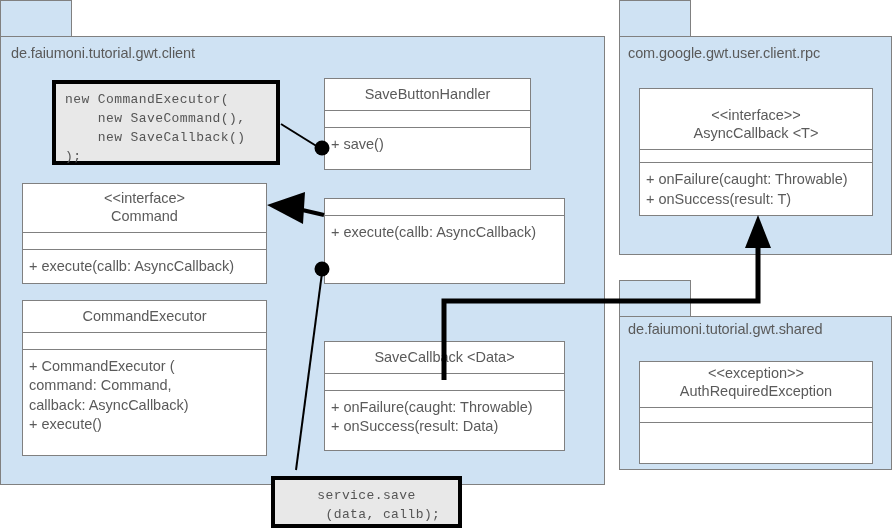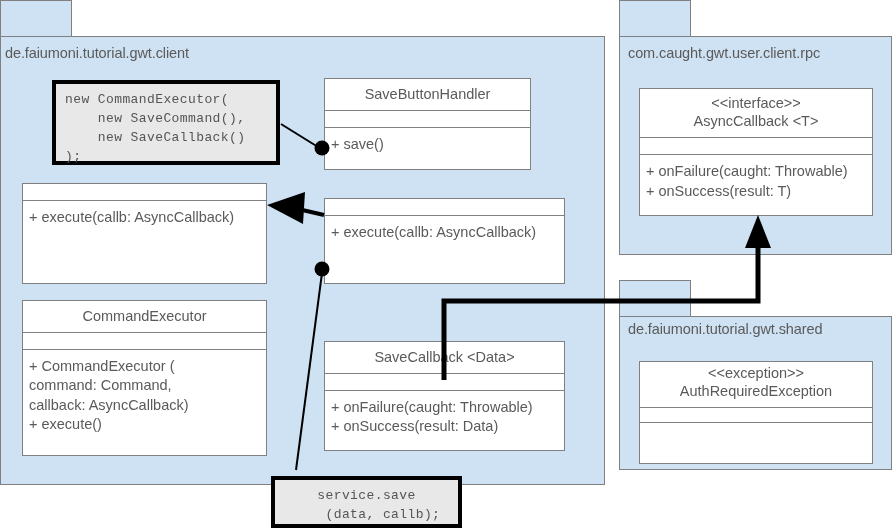--- a/index.html
+++ b/index.html
@@ -111,42 +111,43 @@
   }
 </style>
 </head>
 <body>
 
 <div id="diagram">
 
   <div class="pkg">
     <div class="pkg-tab" style="left:0px; top:0px; width:72px; height:37px;"></div>
     <div class="pkg-body" style="left:0px; top:36px; width:605px; height:449px;"></div>
-    <div class="pkg-title" style="left:5px; top:45px;">de.faiumoni.tutorial.gwt.client</div>
+    <div class="pkg-title" style="left:11px; top:45px;">de.faiumoni.tutorial.gwt.client</div>
   </div>
 
   <div class="pkg">
     <div class="pkg-tab" style="left:619px; top:0px; width:72px; height:37px;"></div>
     <div class="pkg-body" style="left:619px; top:36px; width:273px; height:219px;"></div>
-    <div class="pkg-title" style="left:628px; top:45px;">com.caught.gwt.user.client.rpc</div>
+    <div class="pkg-title" style="left:628px; top:45px;">com.google.gwt.user.client.rpc</div>
   </div>
 
   <div class="pkg">
     <div class="pkg-tab" style="left:619px; top:280px; width:72px; height:37px;"></div>
     <div class="pkg-body" style="left:619px; top:316px; width:273px; height:154px;"></div>
     <div class="pkg-title" style="left:628px; top:321px;">de.faiumoni.tutorial.gwt.shared</div>
   </div>
 
   <div class="cls" style="left:324px; top:78px; width:207px; height:92px;">
     <div class="cls-name">SaveButtonHandler</div>
     <div class="cls-attrs" style="height:17px;"></div>
     <div class="cls-ops">+ save()</div>
   </div>
 
   <div class="cls" style="left:22px; top:183px; width:245px; height:101px;">
+    <div class="cls-name" style="padding-top:5px;"><span>&lt;&lt;interface&gt;</span><br><span>Command</span></div>
     <div class="cls-attrs" style="height:17px;"></div>
     <div class="cls-ops">+ execute(callb: AsyncCallback)</div>
   </div>
 
   <div class="cls" style="left:324px; top:198px; width:241px; height:86px;">
     <div class="cls-attrs" style="height:17px;"></div>
     <div class="cls-ops">+ execute(callb: AsyncCallback)</div>
   </div>
 
   <div class="cls" style="left:22px; top:300px; width:245px; height:156px;">
@@ -159,21 +160,21 @@
   </div>
 
   <div class="cls" style="left:324px; top:341px; width:241px; height:110px;">
     <div class="cls-name">SaveCallback &lt;Data&gt;</div>
     <div class="cls-attrs" style="height:17px;"></div>
     <div class="cls-ops">+ onFailure(caught: Throwable)
 + onSuccess(result: Data)</div>
   </div>
 
   <div class="cls" style="left:639px; top:88px; width:234px; height:128px;">
-    <div class="cls-name" style="padding-top:5px;"><span>&lt;&lt;interface&gt;&gt;</span><br><span>AsyncCallback &lt;T&gt;</span></div>
+    <div class="cls-name" style="padding-top:17px;"><span>&lt;&lt;interface&gt;&gt;</span><br><span>AsyncCallback &lt;T&gt;</span></div>
     <div class="cls-attrs" style="height:17px;"></div>
     <div class="cls-ops">+ onFailure(caught: Throwable)
 + onSuccess(result: T)</div>
   </div>
 
   <div class="cls" style="left:639px; top:361px; width:234px; height:103px;">
     <div class="cls-name" style="padding-top:2px;"><span>&lt;&lt;exception&gt;&gt;</span><br><span>AuthRequiredException</span></div>
     <div class="cls-attrs" style="height:15px;"></div>
     <div class="cls-ops empty"></div>
   </div>

